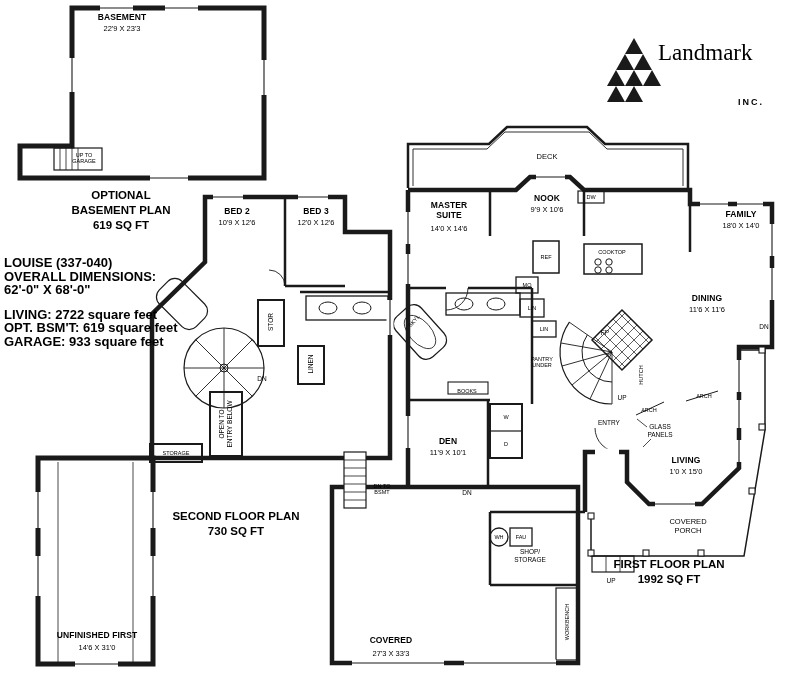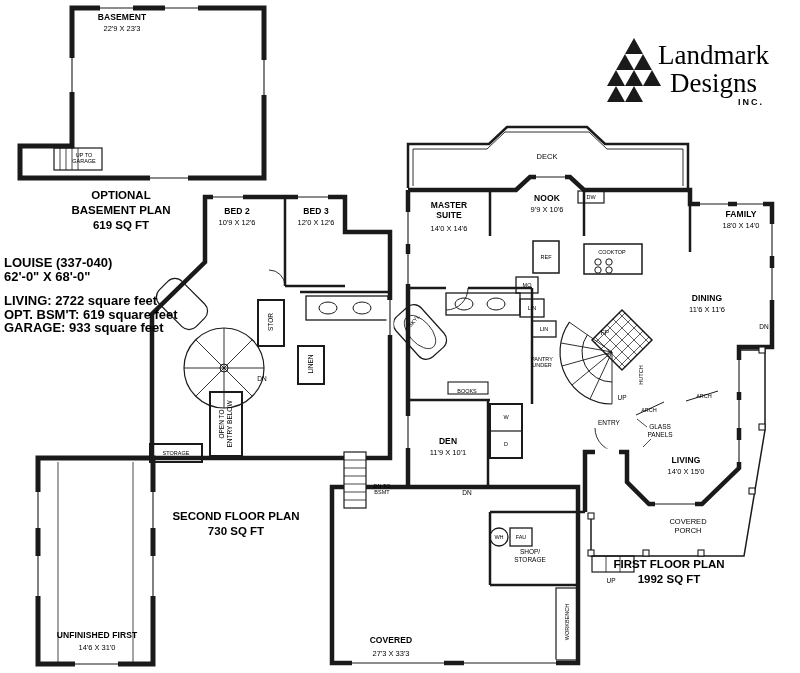--- a/index.html
+++ b/index.html
@@ -11,21 +11,21 @@
        white-space:pre-line;line-height:1.18;color:#000}
   .name{font-weight:bold;font-size:8.5px;letter-spacing:.1px}
   .size{font-size:7.5px}
   .tiny{font-size:6.5px}
   .micro{font-size:5.5px}
   .caption{font-size:11.5px;font-weight:bold;line-height:1.3}
   .rot{transform:translate(-50%,-50%) rotate(-90deg)}
   .skew{transform:translate(-50%,-50%) rotate(-50deg)}
   .info-block{position:absolute;left:4px;top:256px;font-size:13px;font-weight:bold;line-height:13.5px;white-space:nowrap}
   .info-gap{height:11px}
-  .logo-word{position:absolute;font-family:"Liberation Serif",serif;font-size:27px;white-space:nowrap}
+  .logo-word{position:absolute;font-family:"Liberation Serif",serif;font-size:23px;white-space:nowrap}
   .logo-inc{position:absolute;font-family:Liberation Sans, sans-serif;font-size:9px;letter-spacing:2px;font-weight:bold}
 </style>
 </head>
 <body>
 
 <div class="canvas">
 
 <svg class="plan-svg" width="800" height="673" viewBox="0 0 800 673">
   <defs>
     <clipPath id="fpclip">
@@ -166,25 +166,25 @@
         <polygon points="643,54 634,70 652,70"></polygon>
     <polygon points="616,70 607,86 625,86"></polygon>
         <polygon points="634,70 625,86 643,86"></polygon>
         <polygon points="652,70 643,86 661,86"></polygon>
     <polygon points="616,86 607,102 625,102"></polygon>
         <polygon points="634,86 625,102 643,102"></polygon>
   </g>
 </svg>
 
 <div class="logo-word" style="left:658px;top:40px">Landmark</div>
-<div class="logo-word" style="left:670px;top:68px">Designs</div>
 <div class="logo-inc" style="left:738px;top:97px">INC.</div>
 
 <div class="info-block">
   <div>LOUISE (337-040)</div>
+  <div>OVERALL DIMENSIONS:</div>
   <div>62'-0" X 68'-0"</div>
   <div class="info-gap"></div>
   <div>LIVING: 2722 square feet</div>
   <div>OPT. BSM'T: 619 square feet</div>
   <div>GARAGE: 933 square feet</div>
 </div>
 
 <div class="lbl name" style="left:122px;top:17px">BASEMENT</div>
 <div class="lbl size" style="left:122px;top:29px">22'9 X 23'3</div>
 <div class="lbl micro" style="left:84px;top:158px">UP TO
@@ -212,21 +212,21 @@
 <div class="lbl name" style="left:547px;top:198px">NOOK</div>
 <div class="lbl size" style="left:547px;top:210px">9'9 X 10'6</div>
 <div class="lbl name" style="left:449px;top:210px">MASTER
 SUITE</div>
 <div class="lbl size" style="left:449px;top:229px">14'0 X 14'6</div>
 <div class="lbl name" style="left:741px;top:214px">FAMILY</div>
 <div class="lbl size" style="left:741px;top:226px">18'0 X 14'0</div>
 <div class="lbl name" style="left:707px;top:298px">DINING</div>
 <div class="lbl size" style="left:707px;top:310px">11'6 X 11'6</div>
 <div class="lbl name" style="left:686px;top:460px">LIVING</div>
-<div class="lbl size" style="left:686px;top:472px">14'0 X 15'0</div>
+<div class="lbl size" style="left:686px;top:472px">1'0 X 15'0</div>
 <div class="lbl name" style="left:448px;top:441px">DEN</div>
 <div class="lbl size" style="left:448px;top:453px">11'9 X 10'1</div>
 <div class="lbl name" style="left:391px;top:640px">COVERED</div>
 <div class="lbl size" style="left:391px;top:654px">27'3 X 33'3</div>
 <div class="lbl size" style="left:688px;top:527px">COVERED
 PORCH</div>
 <div class="lbl tiny" style="left:530px;top:556px">SHOP/
 STORAGE</div>
 <div class="lbl tiny" style="left:609px;top:423px">ENTRY</div>
 <div class="lbl tiny" style="left:660px;top:431px">GLASS

